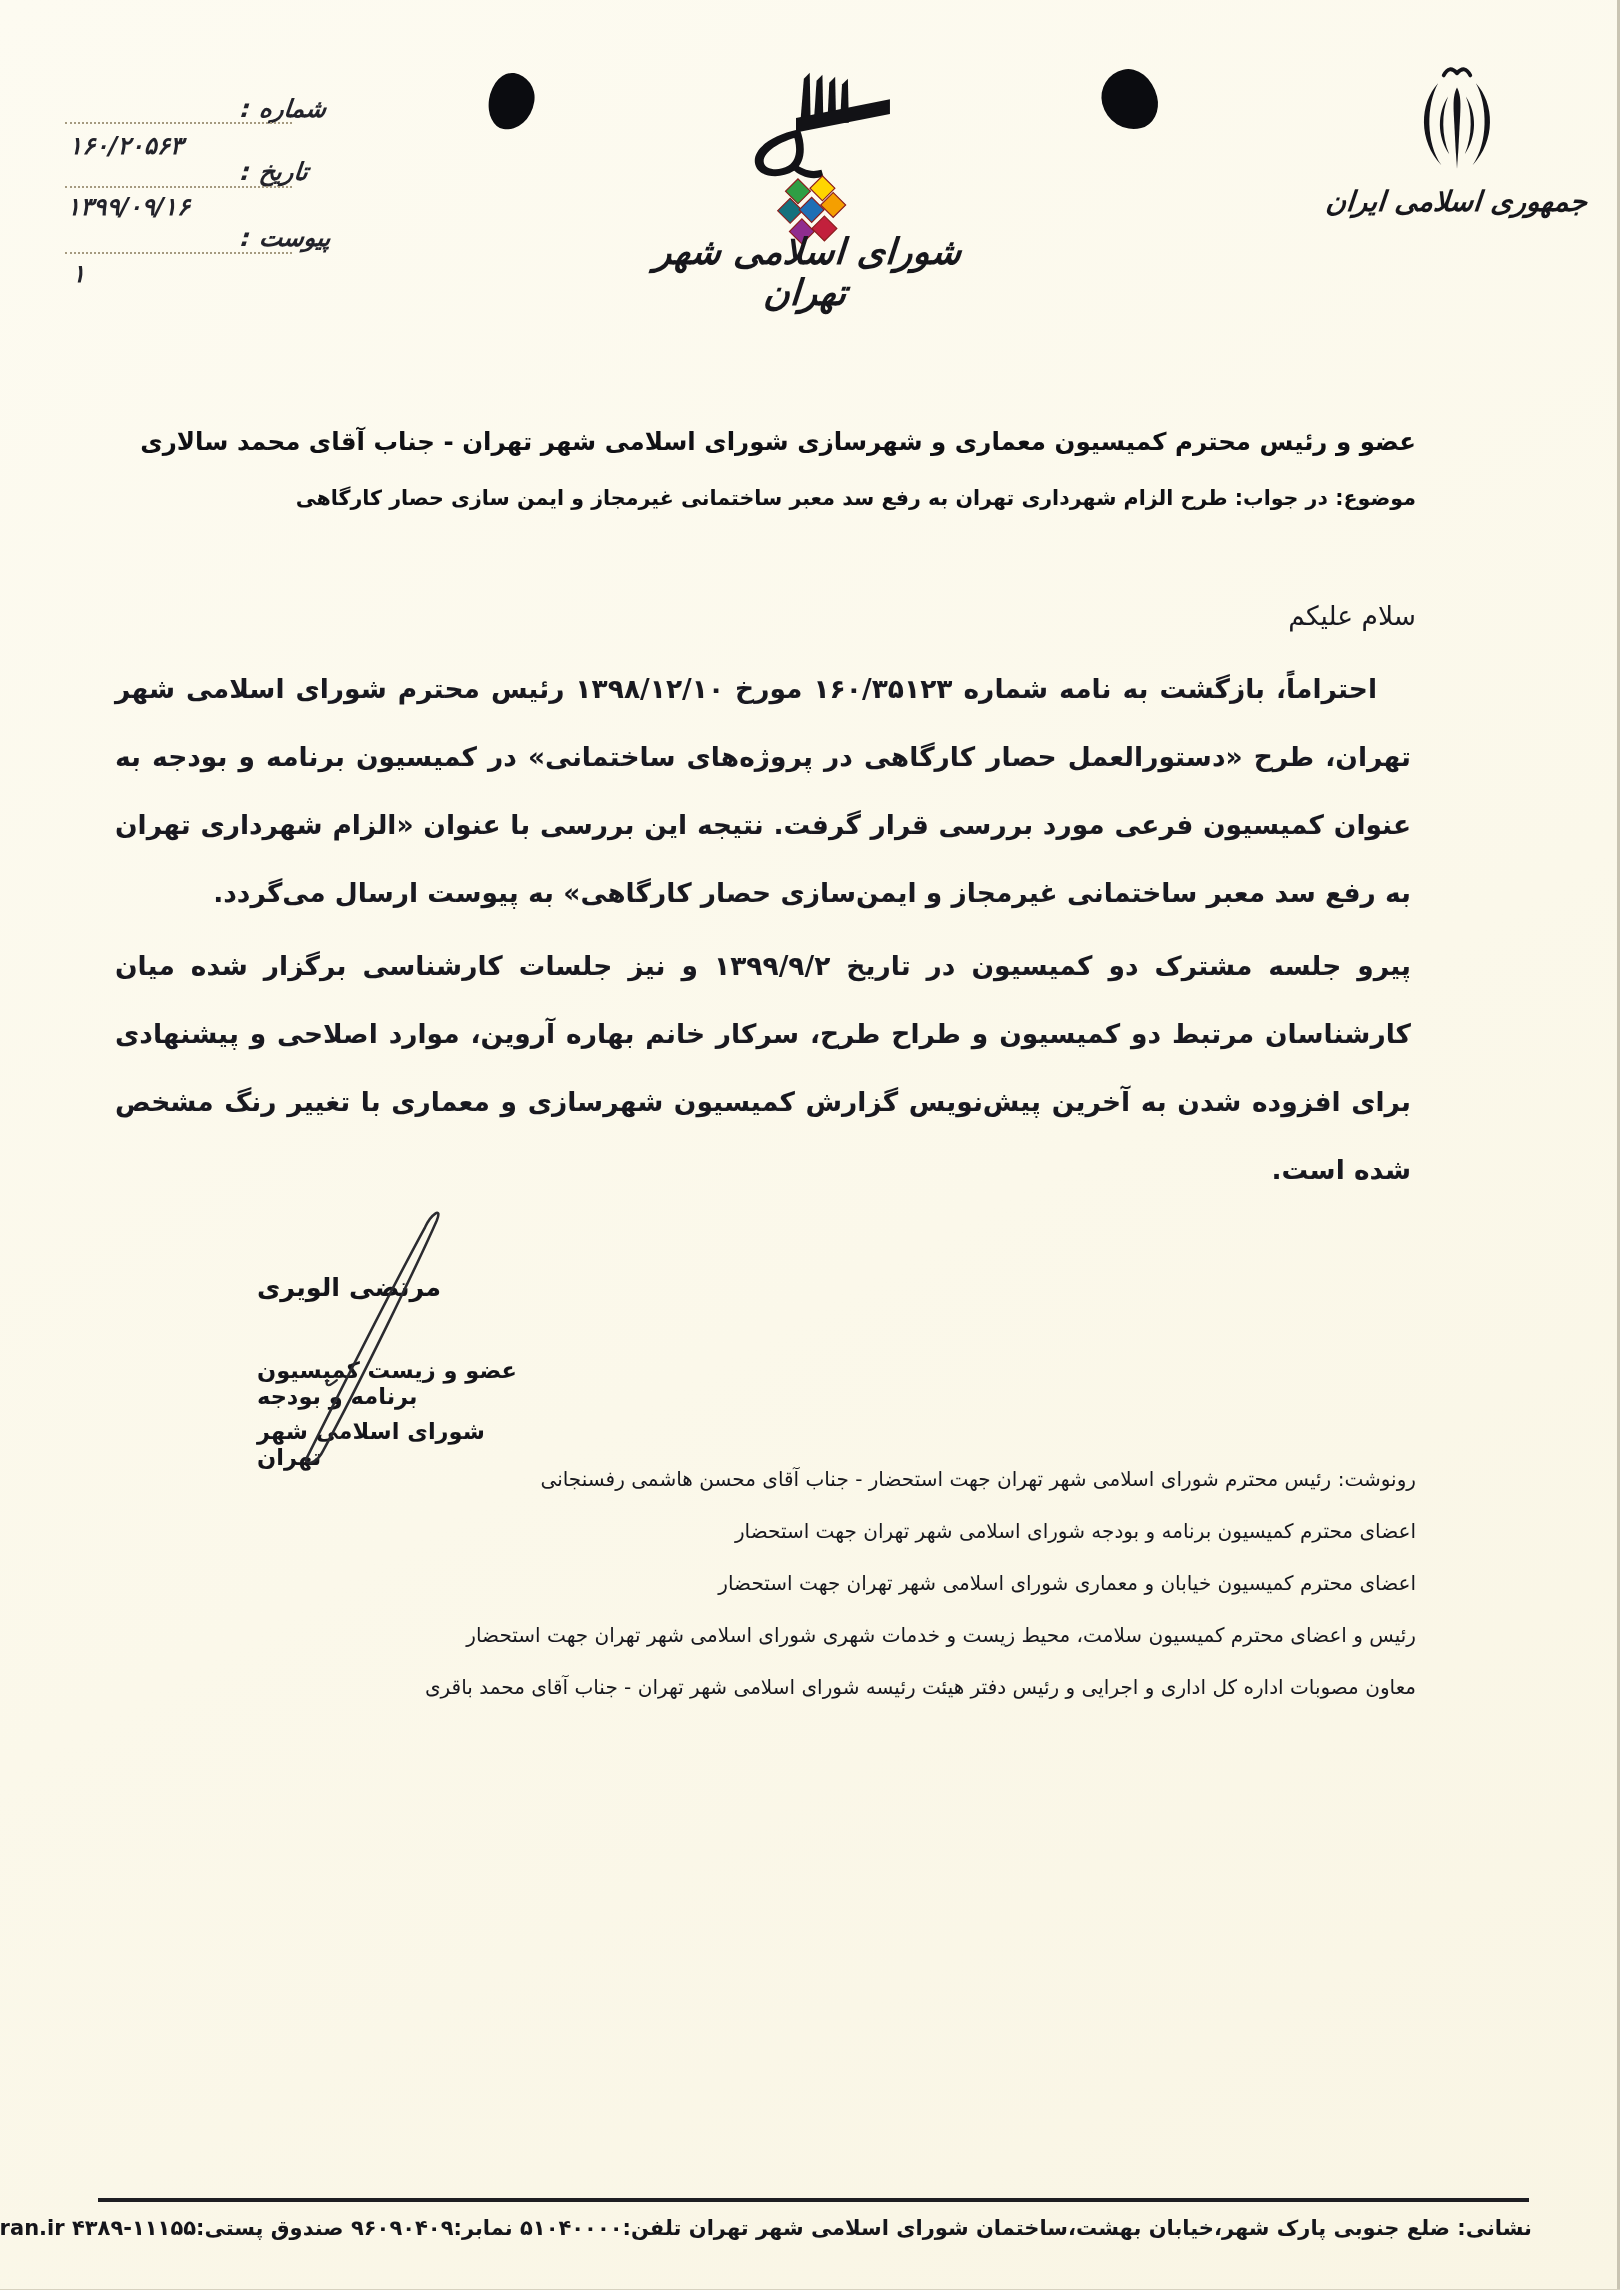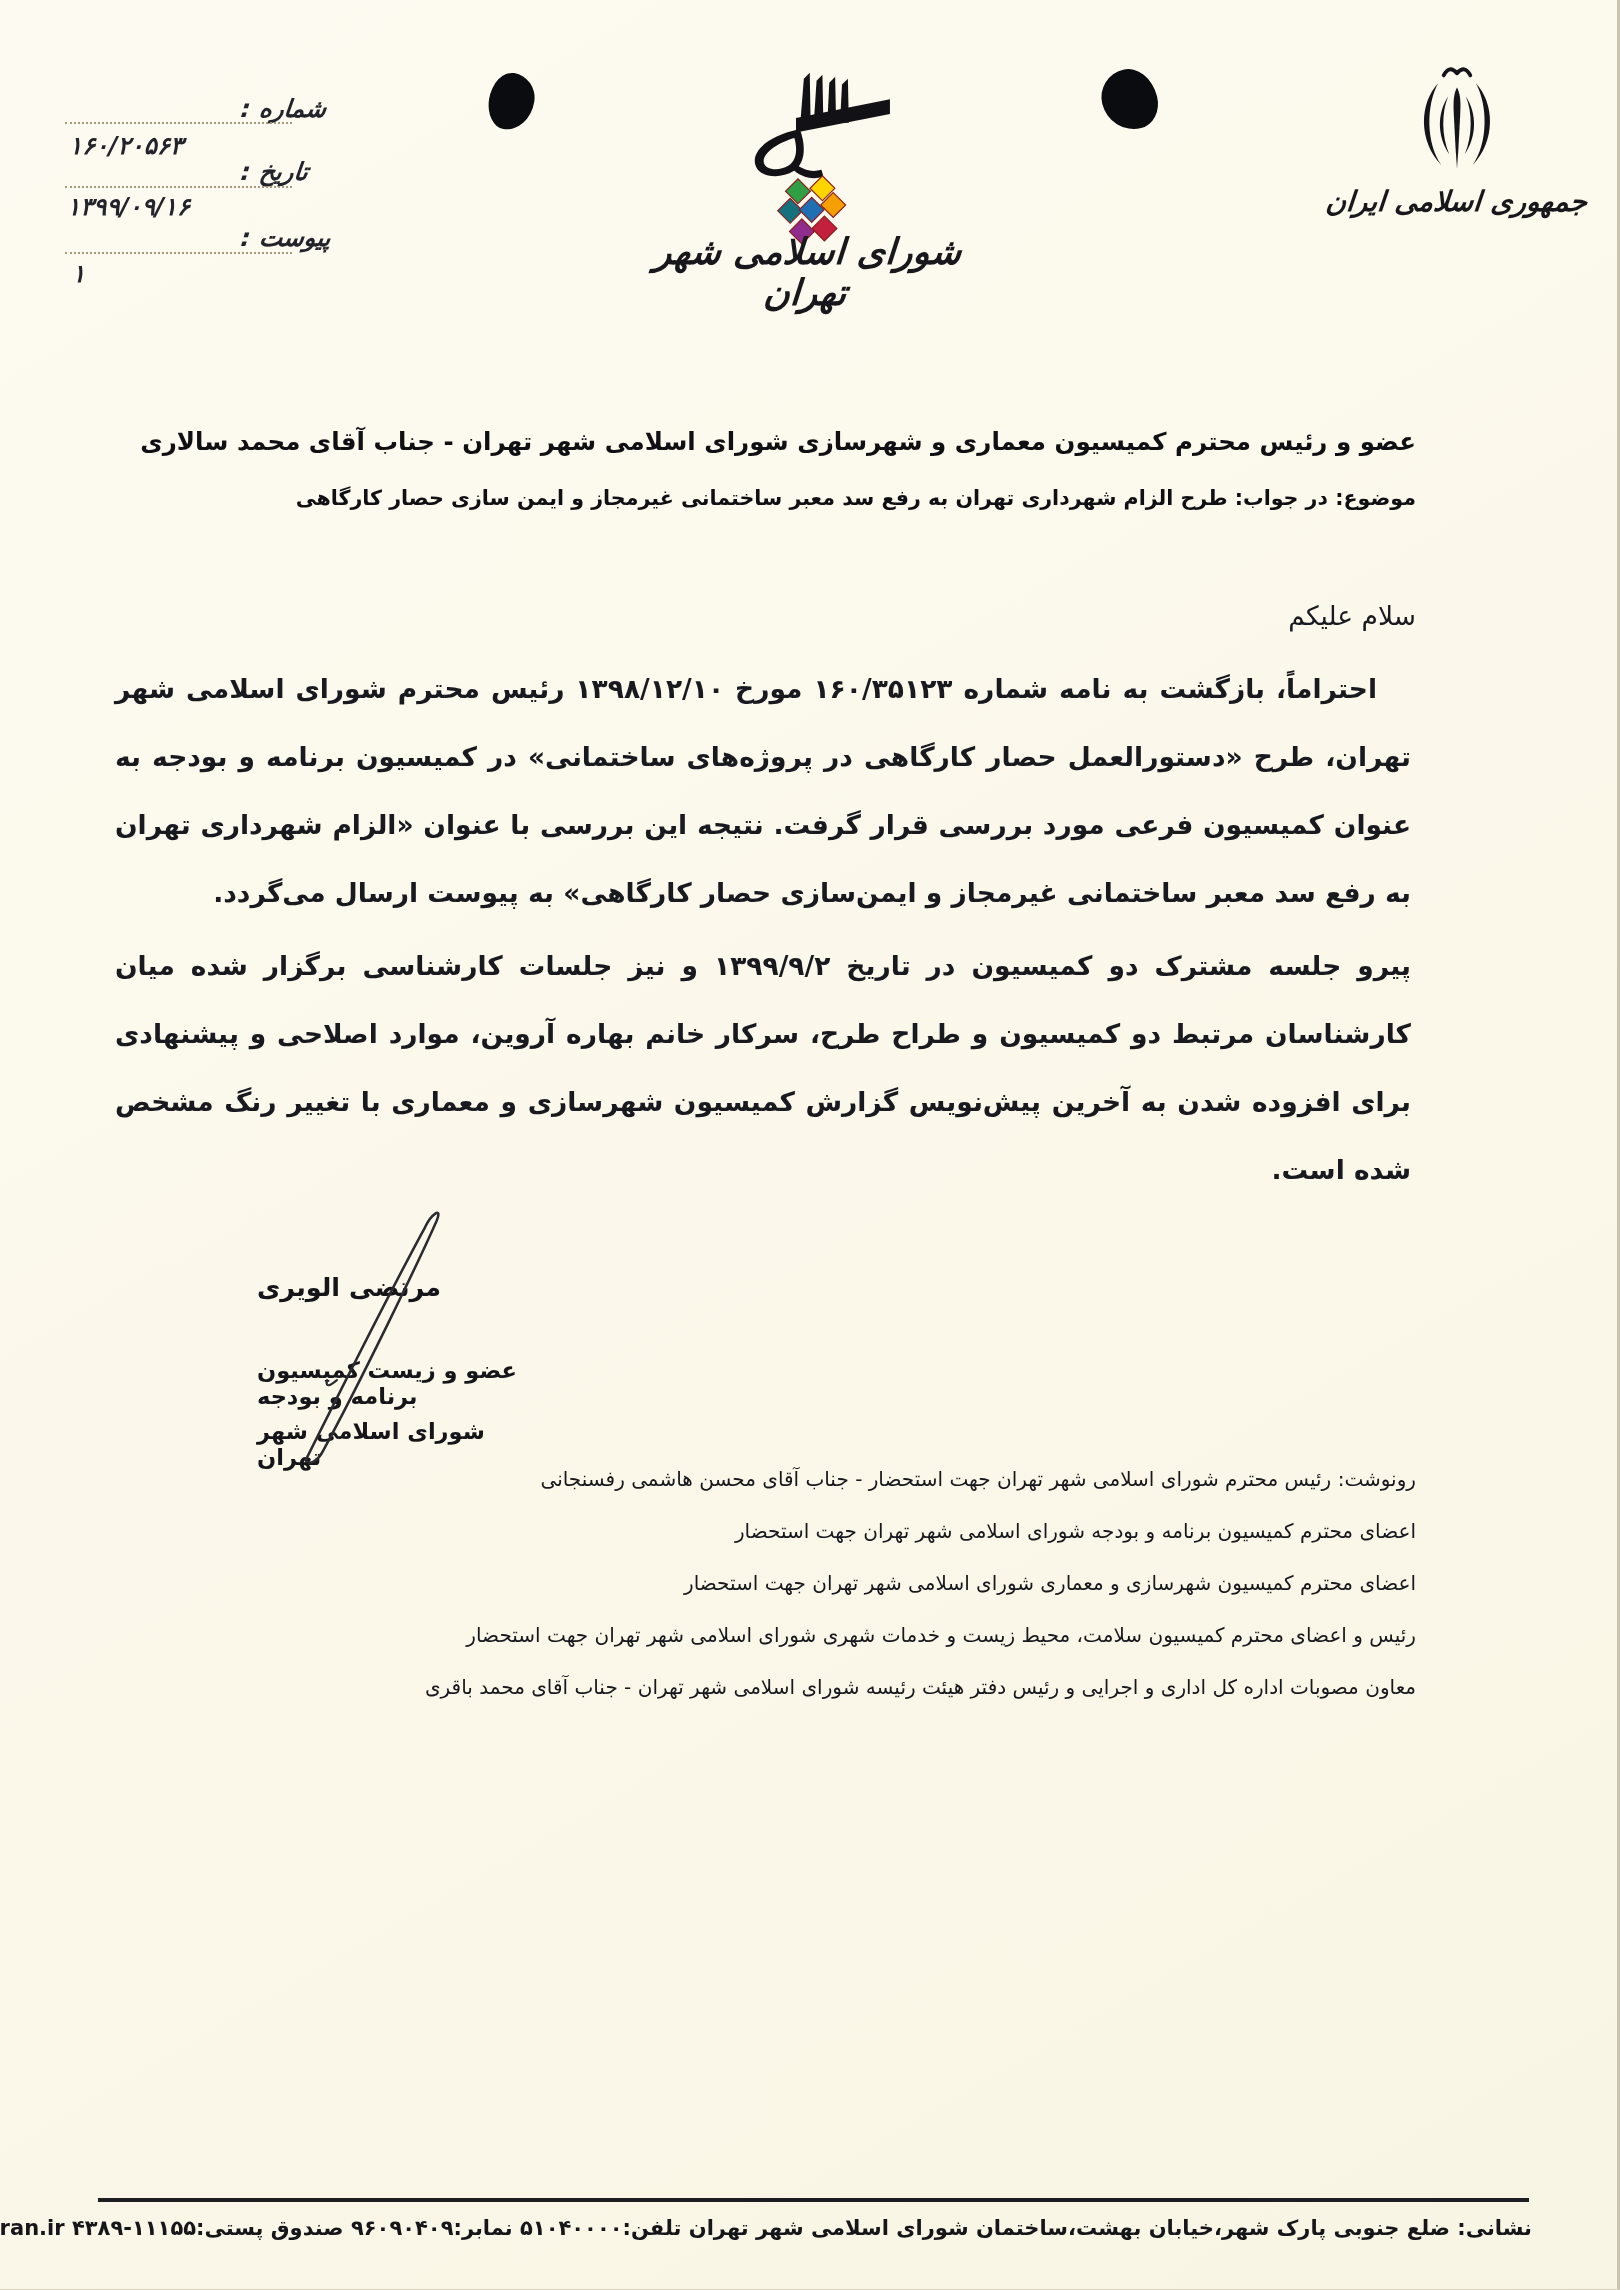--- a/index.html
+++ b/index.html
@@ -159,21 +159,21 @@
   <div class="sig-stroke">
     <svg width="206" height="284" viewBox="0 0 210 290">
       <path d="M30,272 C68,196 128,78 152,34 C158,21 170,12 164,27 C146,68 86,192 48,262 C43,272 34,278 30,272 Z" fill="none" stroke="#2b2b30" stroke-width="2.6" stroke-linecap="round"></path>
       <path d="M62,190 C55,196 50,198 52,190" fill="none" stroke="#2b2b30" stroke-width="2.2" stroke-linecap="round"></path>
     </svg>
   </div>
 
   <div class="cc-list">
     <div>رونوشت: رئیس محترم شورای اسلامی شهر تهران جهت استحضار - جناب آقای محسن هاشمی رفسنجانی</div>
     <div>اعضای محترم کمیسیون برنامه و بودجه شورای اسلامی شهر تهران جهت استحضار</div>
-    <div>اعضای محترم کمیسیون شهرسازی و معماری شورای اسلامی شهر تهران جهت استحضار</div>
+    <div>اعضای محترم کمیسیون خیابان و معماری شورای اسلامی شهر تهران جهت استحضار</div>
     <div>رئیس و اعضای محترم کمیسیون سلامت، محیط زیست و خدمات شهری شورای اسلامی شهر تهران جهت استحضار</div>
     <div>معاون مصوبات اداره کل اداری و اجرایی و رئیس دفتر هیئت رئیسه شورای اسلامی شهر تهران - جناب آقای محمد باقری</div>
   </div>
 
   <div class="footer-rule"></div>
   <div class="footer-text">نشانی: ضلع جنوبی پارک شهر،خیابان بهشت،ساختمان شورای اسلامی شهر تهران تلفن:۵۱۰۴۰۰۰۰ نمابر:۹۶۰۹۰۴۰۹ صندوق پستی:۱۱۱۵۵-۴۳۸۹ www.shoratehran.ir</div>
 
 </div>
 
 

